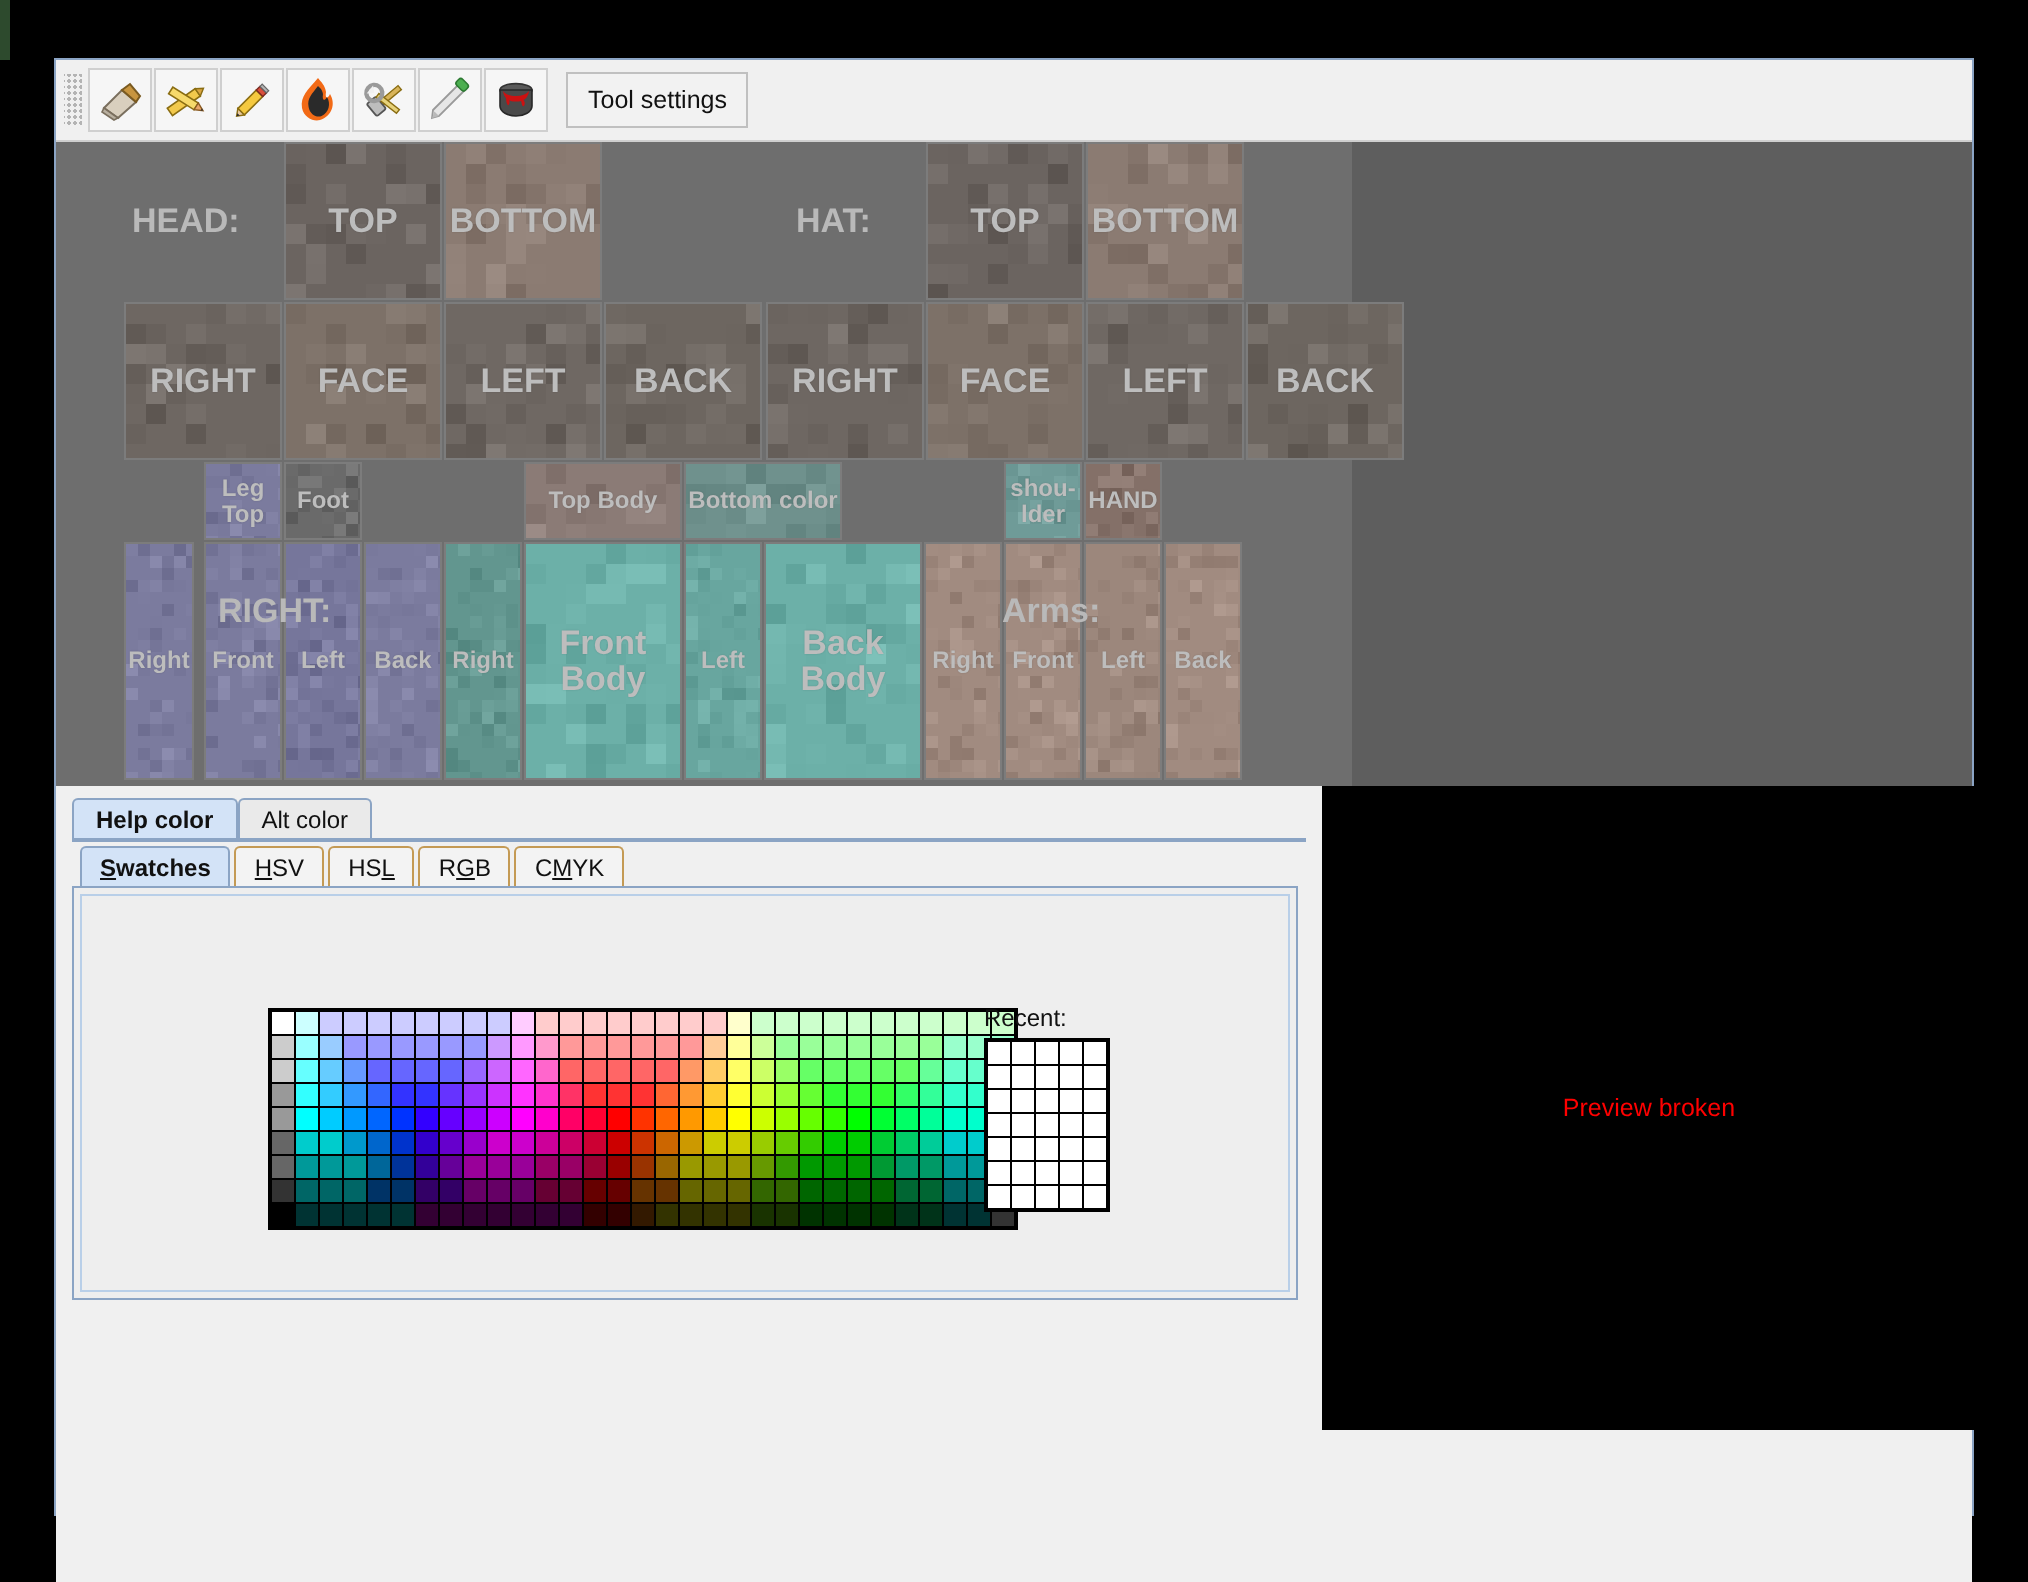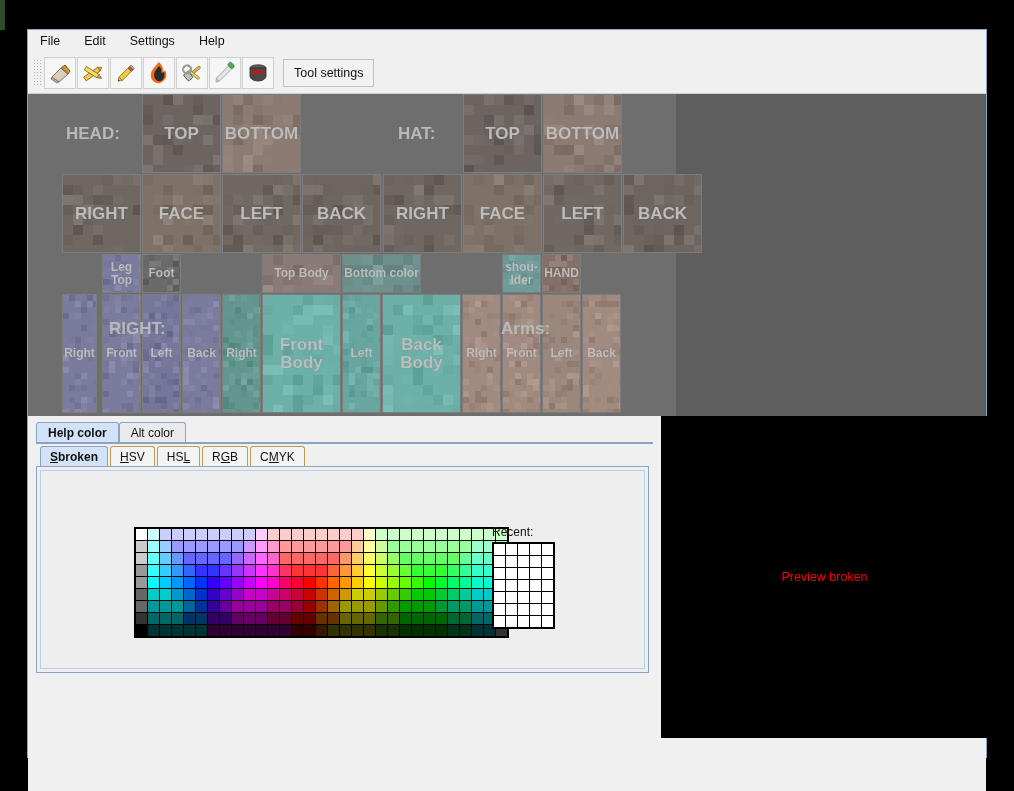--- a/index.html
+++ b/index.html
@@ -147,26 +147,20 @@
 </style>
 </head>
 <body>
 
 <div id="root">
   <div class="left-edge"></div>
 
   <div id="window">
 
 
-    <div id="menubar">
-      <div class="menu-item">File</div>
-      <div class="menu-item">Edit</div>
-      <div class="menu-item">Settings</div>
-      <div class="menu-item">Help</div>
-    </div>
 
     <div id="toolbar">
       <div class="grip"></div>
 
       <div class="tool-btn">
         <svg width="24" height="24" viewBox="0 0 24 24">
           <path d="M4 16 L13 7 L20 13 L11 21 Z" fill="#d9cfbe" stroke="#7a6f5e" stroke-width="1"></path>
           <path d="M13 7 L17 4 L22 10 L20 13 Z" fill="#c8953f" stroke="#7a5a20" stroke-width="1"></path>
           <path d="M4 16 L11 21 L9 22 L3 18 Z" fill="#b9b0a0" stroke="#7a6f5e" stroke-width="0.8"></path>
         </svg>
@@ -1506,21 +1500,21 @@
       <div id="color-panel">
         <div class="tabrow1">
           <div class="tab-outer sel">Help color</div>
           <div class="tab-outer">Alt color</div>
         </div>
         <div class="tab-line"></div>
 
         <div class="tabrow2">
           <div class="tab-inner sel">
               <span class="mn">S</span>
-              <span>broken</span>
+              <span>watches</span>
             </div>
           <div class="tab-inner">
               <span class="mn">H</span>
               <span>SV</span>
             </div>
           <div class="tab-inner">
               <span>HS</span>
               <span class="mn">L</span>
             </div>
           <div class="tab-inner">

